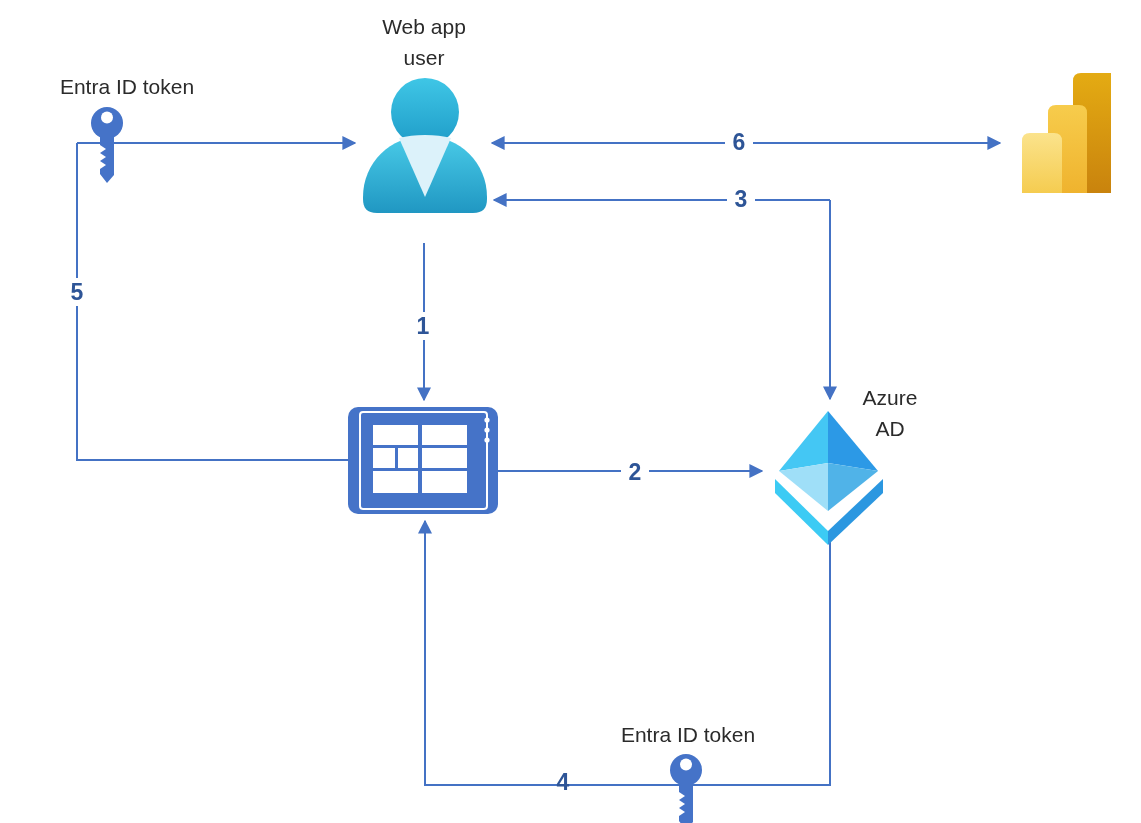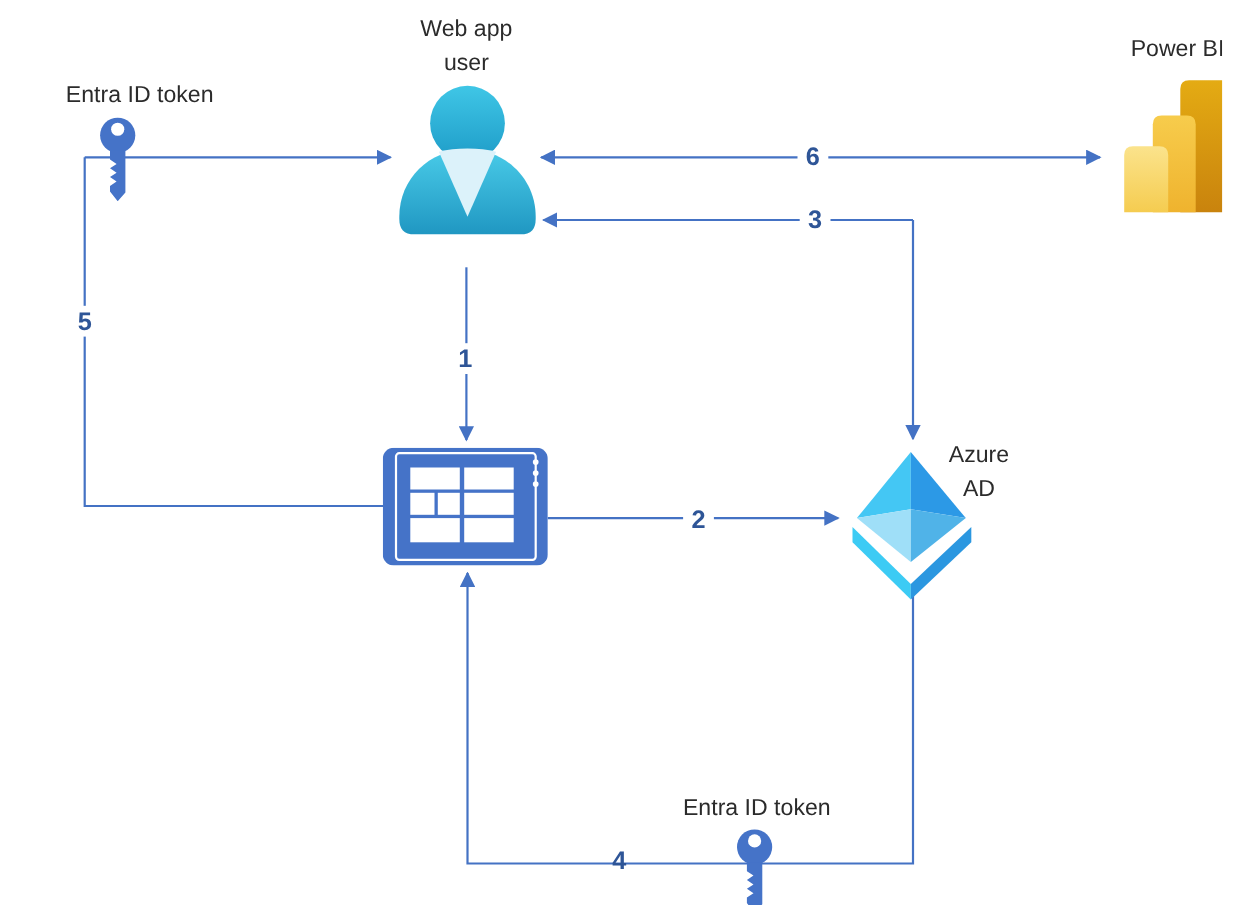--- a/index.html
+++ b/index.html
@@ -131,28 +131,27 @@
     <polygon points="58,6 9,66 58,58" fill="#44C7F4"></polygon>
     <polygon points="58,6 108,66 58,58" fill="#2C99E6"></polygon>
     <polygon points="9,66 58,106 58,58" fill="#9FDFF8"></polygon>
     <polygon points="108,66 58,106 58,58" fill="#50B3E8"></polygon>
     <polygon points="5,74 58,126 58,140 5,88" fill="#3CCBF4"></polygon>
     <polygon points="113,74 58,126 58,140 113,88" fill="#2B97E0"></polygon>
   </svg>
 
   <div class="node-label" style="left:344px;top:11px;width:160px;"><span>Web app</span><br><span>user</span></div>
 
-  <div class="node-label" style="left:1000px;top:29px;width:141px;"><span>Power BI</span></div>
 
   <div class="node-label" style="left:27px;top:71px;width:200px;"><span>Entra ID token</span></div>
 
   <div class="node-label" style="left:588px;top:719px;width:200px;"><span>Entra ID token</span></div>
 
 
-  <div class="node-label" style="left:840px;top:398px;width:100px;"><span>Azure</span><br><span>AD</span></div>
+  <div class="node-label" style="left:840px;top:382px;width:100px;"><span>Azure</span><br><span>AD</span></div>
 
   <div class="step-num gap" style="left:409px;top:312px;">1</div>
   <div class="step-num gap" style="left:621px;top:458px;">2</div>
   <div class="step-num gap" style="left:727px;top:185px;">3</div>
   <div class="step-num" style="left:549px;top:768px;">4</div>
   <div class="step-num gap" style="left:63px;top:278px;">5</div>
   <div class="step-num gap" style="left:725px;top:128px;">6</div>
 
 </div>
 

